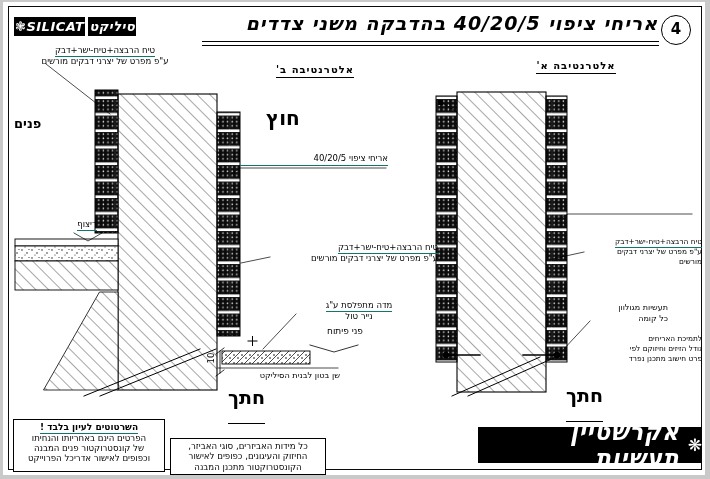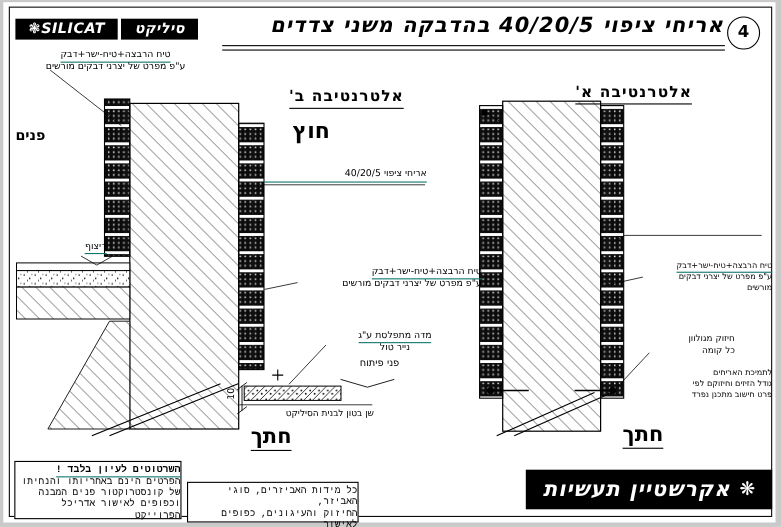--- a/index.html
+++ b/index.html
@@ -6,43 +6,43 @@
   html,body { width:710px; height:479px; overflow:hidden; }
   body { background:#c9c9c9; font-family:"DejaVu Sans", sans-serif; position:relative; }
   #canvas { position:absolute; left:0; top:0; width:710px; height:479px; }
   .paper { position:absolute; left:3px; top:2px; width:702px; height:473px; background:#ffffff; }
   .frame { position:absolute; left:8px; top:6px; width:694px; height:464px; border:1.6px solid #0a0a0a; }
   svg.overlay { position:absolute; left:0; top:0; pointer-events:none; }
   .t { position:absolute; direction:rtl; color:#000; }
   .center { text-align:center; }
   .right { text-align:right;padding-left:20px; }
   .u { border-bottom:1px solid #0f766e; padding-bottom:1px; }
-  .u2 { border-bottom:1.8px solid #000; padding-bottom:1px; }
+  .u2 { border-bottom:1.8px solid #000; padding-bottom:15px; }
   .ann { font-size:8.5px; line-height:1.32; }
   .tiny { font-size:7.4px; line-height:1.35; }
   .pagecircle { position:absolute; left:661px; top:15px; width:30px; height:30px;
     border:1.6px solid #000; border-radius:50%; text-align:center; line-height:27px;
     font-size:15px; font-weight:bold; }
   .title { left:200px; top:12px; width:458px; text-align:right; font-size:19px;
     font-weight:bold; letter-spacing:1px; white-space:nowrap;font-style:italic; }
   .title-rule { position:absolute; left:202px; top:41px; width:457px; height:5px;
     border-top:1.8px solid #000; border-bottom:1px solid #000; }
   .subtitle { left:540px; top:49px; width:120px; text-align:center; font-size:10.5px; }
   .logobar { position:absolute; left:14px; top:17px; display:flex; gap:3px; direction:ltr; }
   .logobar span.block { background:#000; color:#fff; font-weight:bold; font-size:13px;
-    padding:2px 12px; font-style:italic; letter-spacing:0.5px; }
-  .altlabel { font-size:14px; font-weight:bold; letter-spacing:1px;margin-top:16px; }
+    padding:2px 1px; font-style:italic; letter-spacing:0.5px; }
+  .altlabel { font-size:10px; font-weight:bold; letter-spacing:1px; }
   .altlabel span { border-bottom:1.6px solid #000; padding-bottom:2px; display:inline-block; }
   .bigside { font-weight:bold; }
   .section-label { font-size:19px; font-weight:bold; }
   .box { position:absolute; border:1.2px solid #000; background:#fff; direction:rtl;
-    font-size:8.6px; line-height:1.2; padding-top:2px;font-family:Liberation Mono, monospace; }
+    text-align:center; font-size:8.6px; line-height:1.2; padding-top:2px; }
   .banner { position:absolute; left:478px; top:427px; width:224px; height:36px; background:#000;
     color:#fff; display:flex; align-items:center; justify-content:center; direction:rtl; gap:8px; }
-  .banner .txt { font-size:19px; font-weight:bold; font-style:italic; letter-spacing:1px; }
+  .banner .txt { font-size:23px; font-weight:bold; font-style:italic; letter-spacing:1px; }
   .banner .ic { font-size:17px; }
   .rot { transform:rotate(-90deg); transform-origin:center; }
 </style>
 </head>
 <body>
 
 <div id="canvas">
   <div class="paper"></div>
   <div class="frame"></div>
 
@@ -178,21 +178,21 @@
 
   <div class="t altlabel center" style="left:490px; top:60px; width:172px;"><span>אלטרנטיבה א'</span></div>
 
 
   <div class="t tiny right" style="left:582px; top:237px; width:120px;">
     <div><span class="u">טיח הרבצה+טיח-ישר+דבק</span></div>
     <div>ע"פ מפרט של יצרני דבקים מורשים</div>
   </div>
 
   <div class="t ann right" style="left:588px; top:303px; width:80px; font-size:8px;">
-    <div>חיזוק מגולוון</div>
+    <div>תעשיות מגולוון</div>
     <div>כל קומה</div>
   </div>
 
   <div class="t tiny right" style="left:580px; top:334px; width:122px;">
     <div>לתמיכת האריחים</div>
     <div>גודל הזיזים וחיזוקם לפי</div>
     <div>פרט חישוב מתכנן נפרד</div>
   </div>
 
   <div class="t section-label" style="left:566px; top:384px;"><span class="u2">חתך</span></div>

